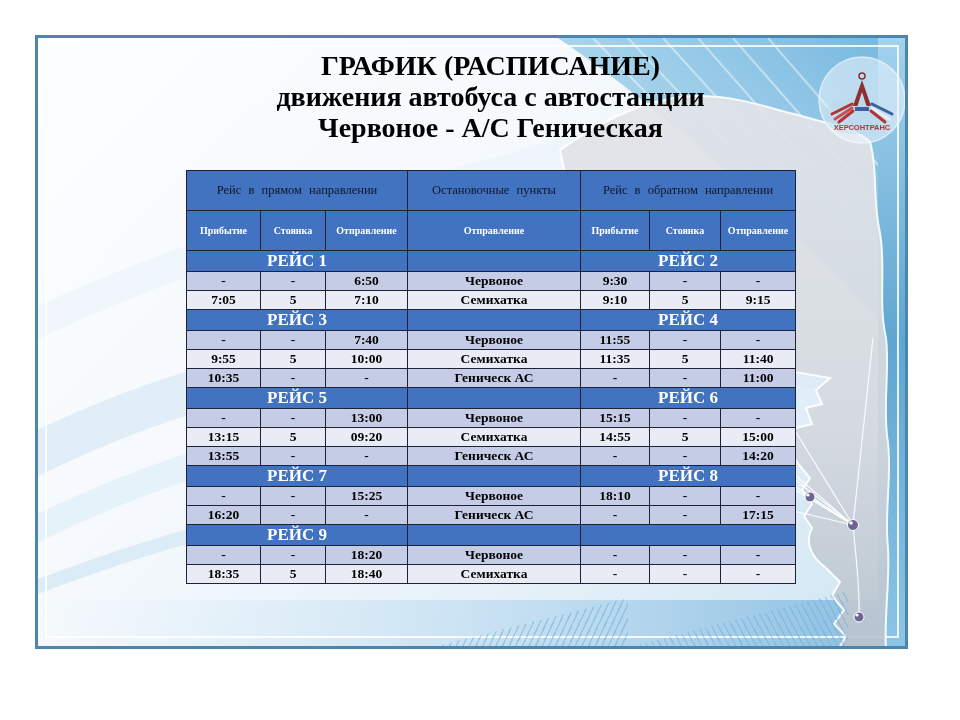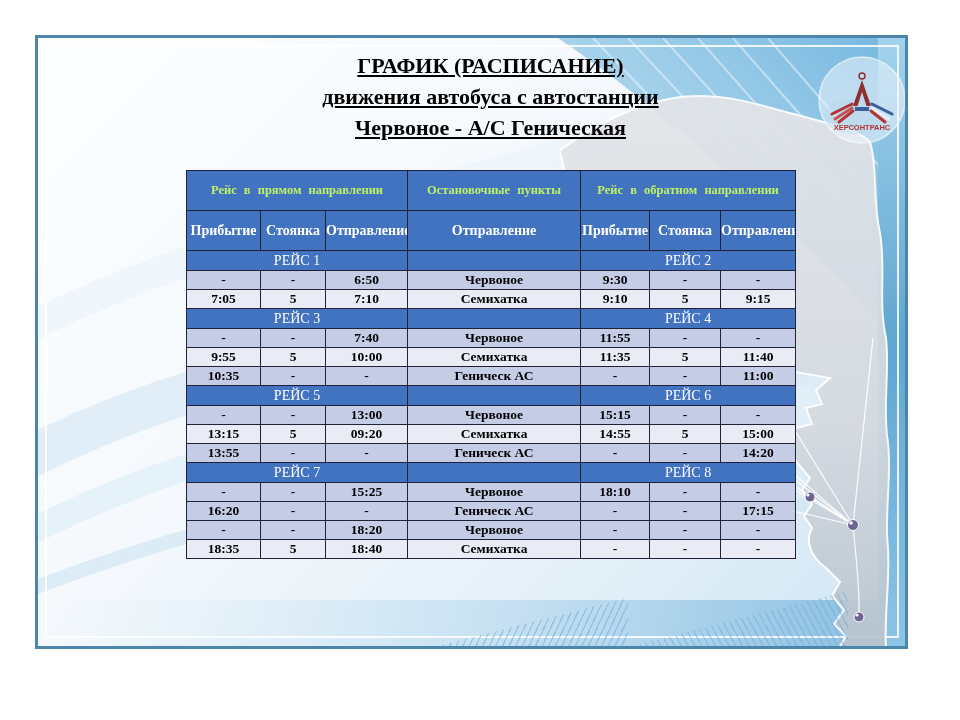--- a/index.html
+++ b/index.html
@@ -17,38 +17,38 @@
   .fan {
     position:absolute; z-index:1; opacity:.85;
     background:repeating-linear-gradient(115deg, rgba(105,170,215,.55) 0 1.5px, rgba(0,0,0,0) 1.5px 6px);
   }
   .fan1 { left:400px; top:560px; width:190px; height:48px; clip-path:polygon(0 100%,100% 0,100% 100%); }
   .fan2 { left:595px; top:548px; width:215px; height:60px; clip-path:polygon(0 100%,100% 8%,100% 100%);
           background:repeating-linear-gradient(62deg, rgba(105,170,215,.5) 0 1.5px, rgba(0,0,0,0) 1.5px 6px); }
 
   .title-block {
     position:absolute; left:148px; top:12px; width:609px; z-index:3;
-    text-align:center; color:#000; font-weight:bold; font-size:22px; line-height:31px;text-decoration:underline;
+    text-align:center; color:#000; font-weight:bold; font-size:28px; line-height:31px;
   }
 
   table.schedule {
     position:absolute; left:148px; top:132px; width:609px; z-index:3;
     border-collapse:collapse; table-layout:fixed;
   }
   .schedule td, .schedule th {
     border:1.6px solid #202036; padding:0; overflow:hidden; white-space:nowrap; text-align:center;
   }
   .schedule .group-th {
-    height:39px; background:#4273c0; color:#bef264; font-weight:bold; font-size:12.5px; word-spacing:4px;
+    height:39px; background:#4273c0; color:#0f172a; font-weight:normal; font-size:12.5px; word-spacing:4px;
   }
   .schedule .sub-th {
-    height:39px; background:#4273c0; color:#fff; font-weight:bold; font-size:14px;
+    height:39px; background:#4273c0; color:#fff; font-weight:bold; font-size:10px;
   }
   .schedule .banner-cell {
-    height:19px; background:#4273c0; color:#fff; font-weight:normal; font-size:14px;
+    height:19px; background:#4273c0; color:#fff; font-weight:bold; font-size:17px;
   }
   .schedule .data-row td { height:18px; font-weight:bold; font-size:13.5px; color:#000; }
   .schedule .row-dark td  { background:#c5cce6; }
   .schedule .row-light td { background:#eaecf5; }
 </style>
 </head>
 <body>
 
 <div class="panel">
 
@@ -287,20 +287,25 @@
         </tr>
         <tr class="data-row row-dark">
           <td>16:20</td>
           <td>-</td>
           <td>-</td>
           <td>Геническ АС</td>
           <td>-</td>
           <td>-</td>
           <td>17:15</td>
         </tr>
+        <tr>
+          <td colspan="3" class="banner-cell">РЕЙС 9</td>
+          <td colspan="1" class="banner-cell"></td>
+          <td colspan="3" class="banner-cell"></td>
+        </tr>
         <tr class="data-row row-dark">
           <td>-</td>
           <td>-</td>
           <td>18:20</td>
           <td>Червоное</td>
           <td>-</td>
           <td>-</td>
           <td>-</td>
         </tr>
         <tr class="data-row row-light">

